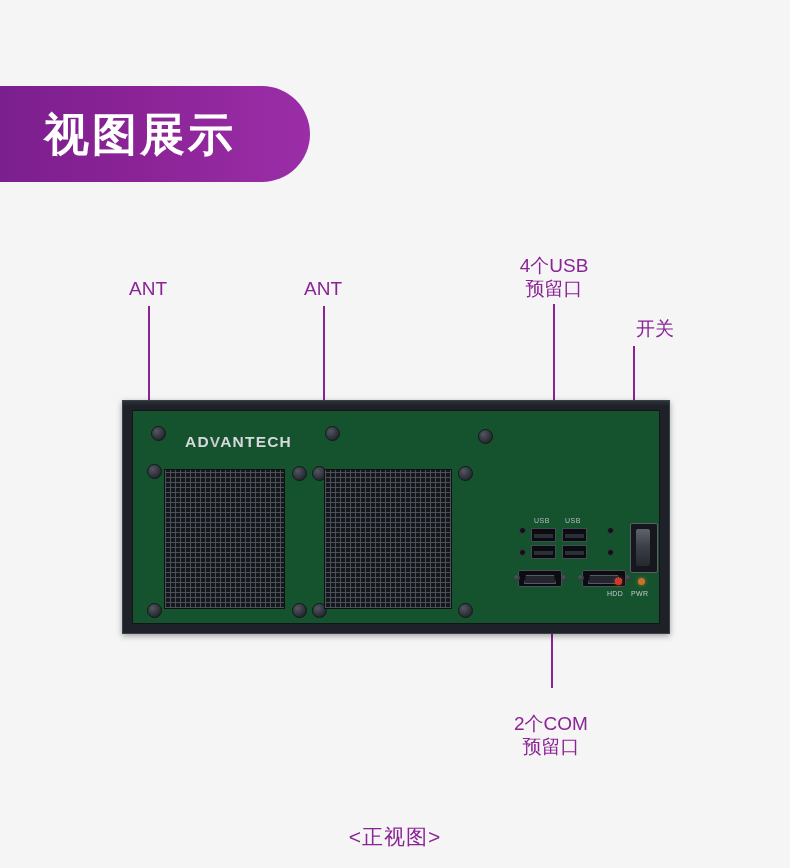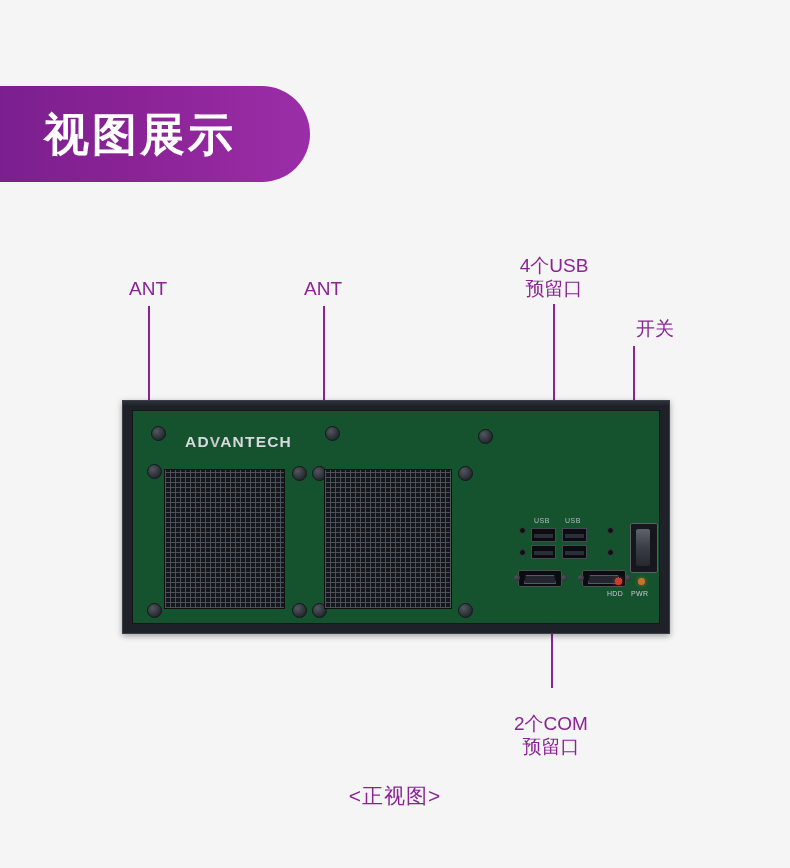--- a/index.html
+++ b/index.html
@@ -47,21 +47,21 @@
   
   .line{
     position:absolute;
     background:#8b2396;
   }
   .v-line{width:1.6px;}
 
   
   .caption{
     position:absolute;
-    left:0;right:0;top:782px;
+    left:0;right:0;top:823px;
     text-align:center;
     color:#8b2396;
     font-size:21px;
     letter-spacing:1px;
   }
 
   
   .device{
     position:absolute;
     left:122px;top:400px;

